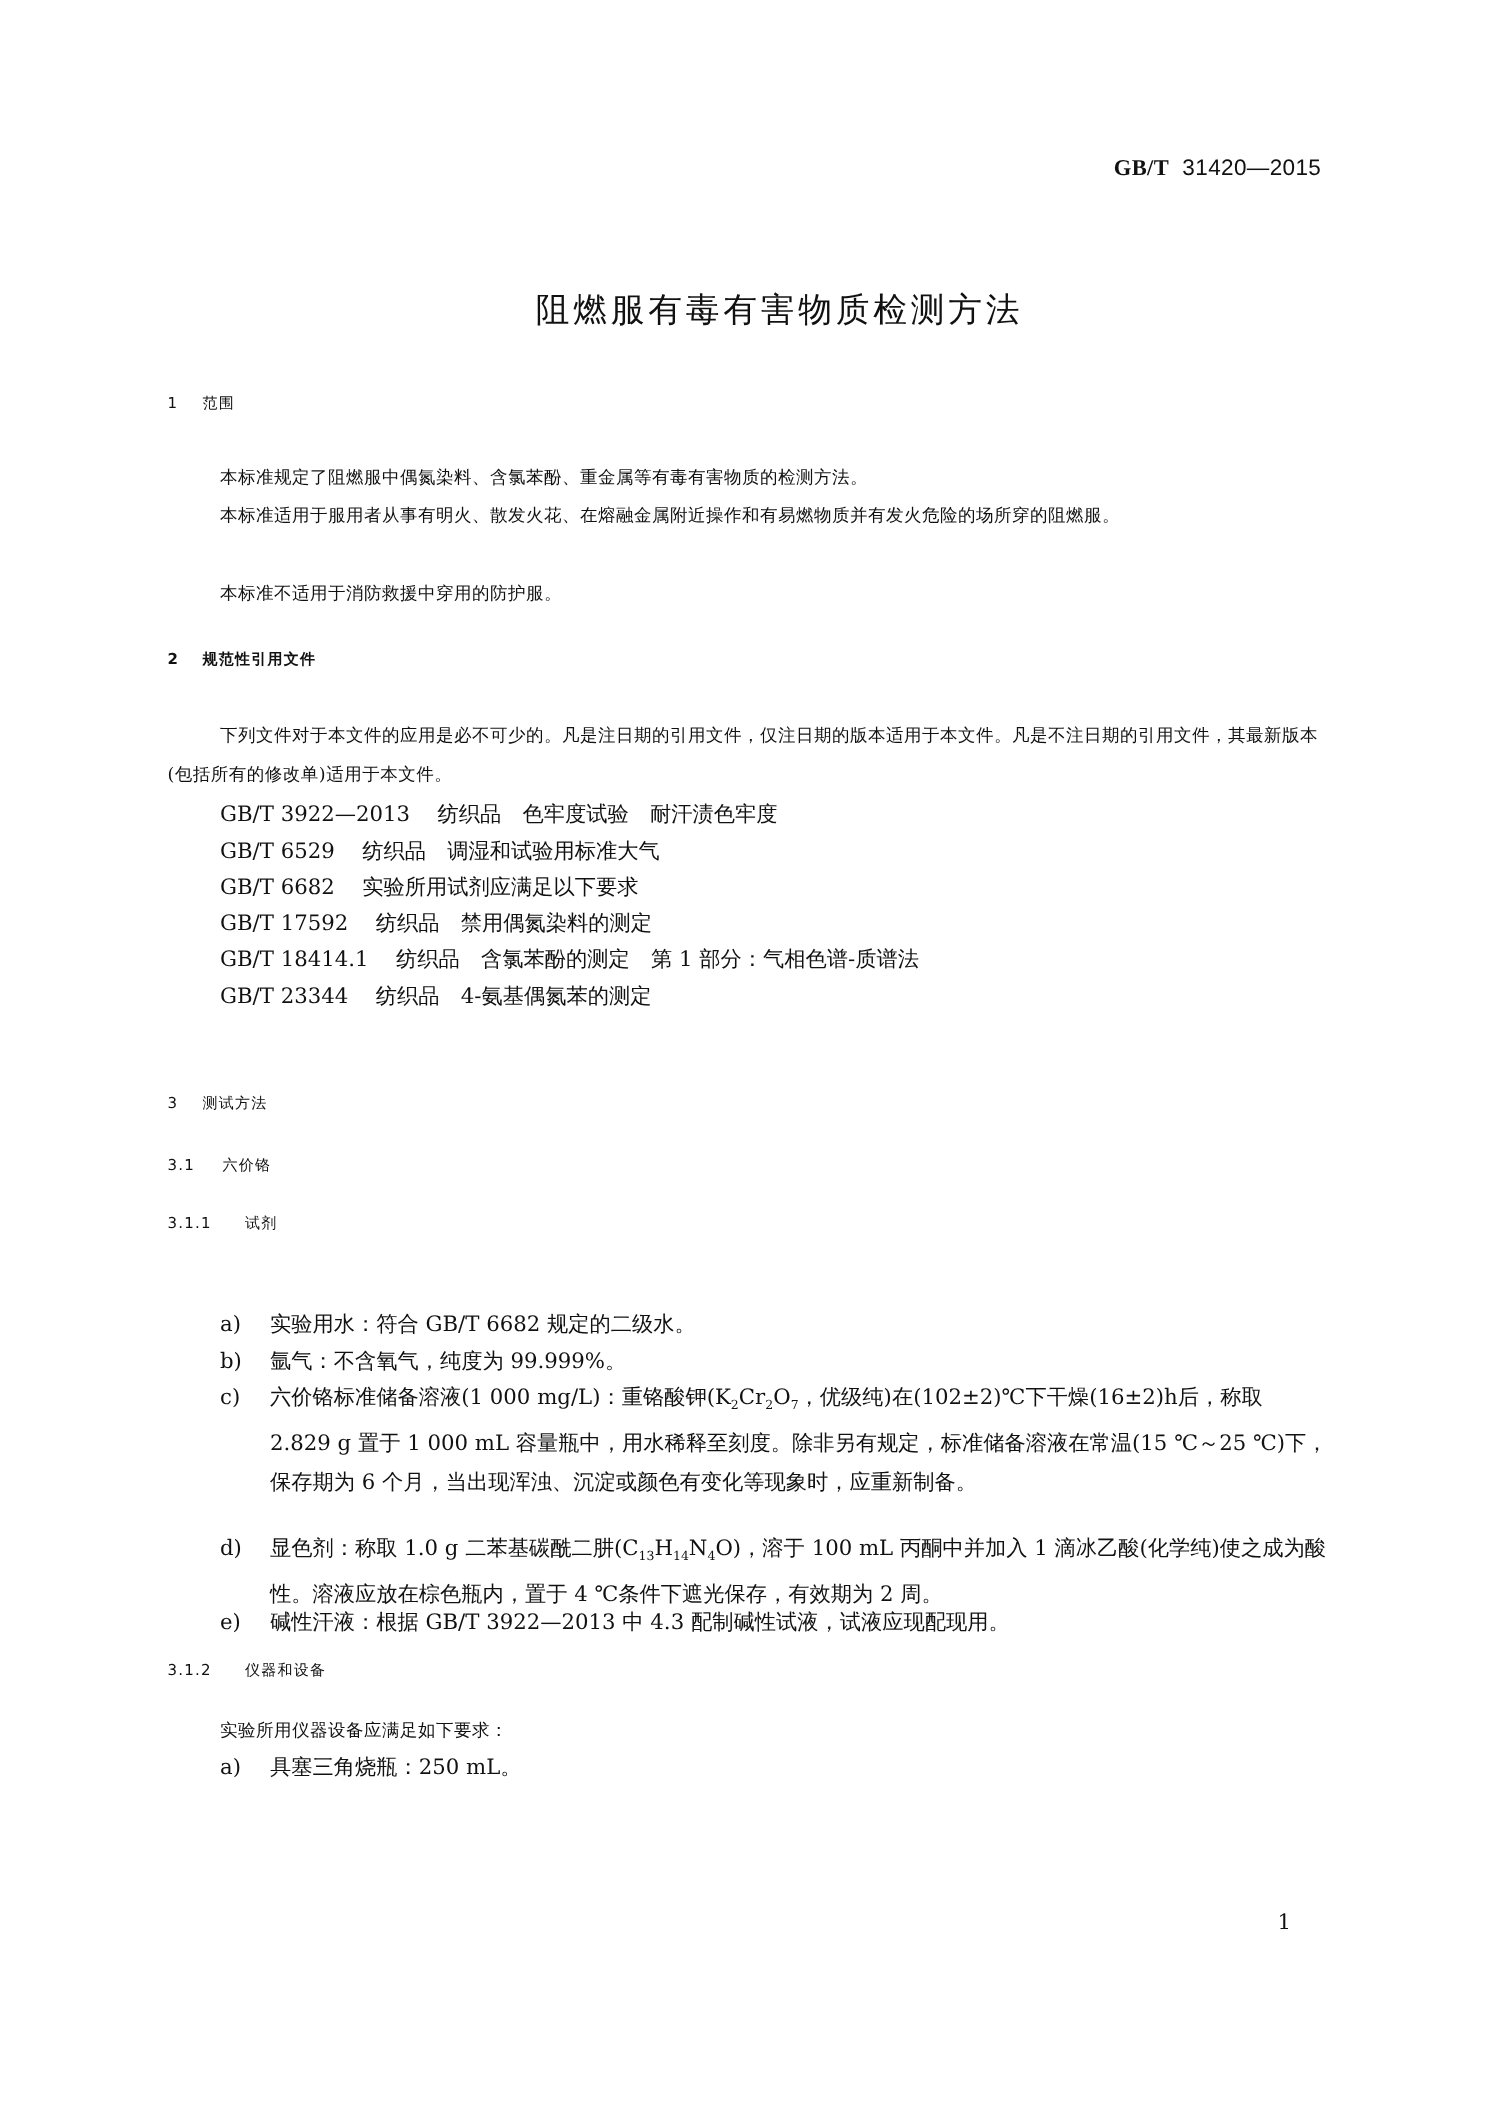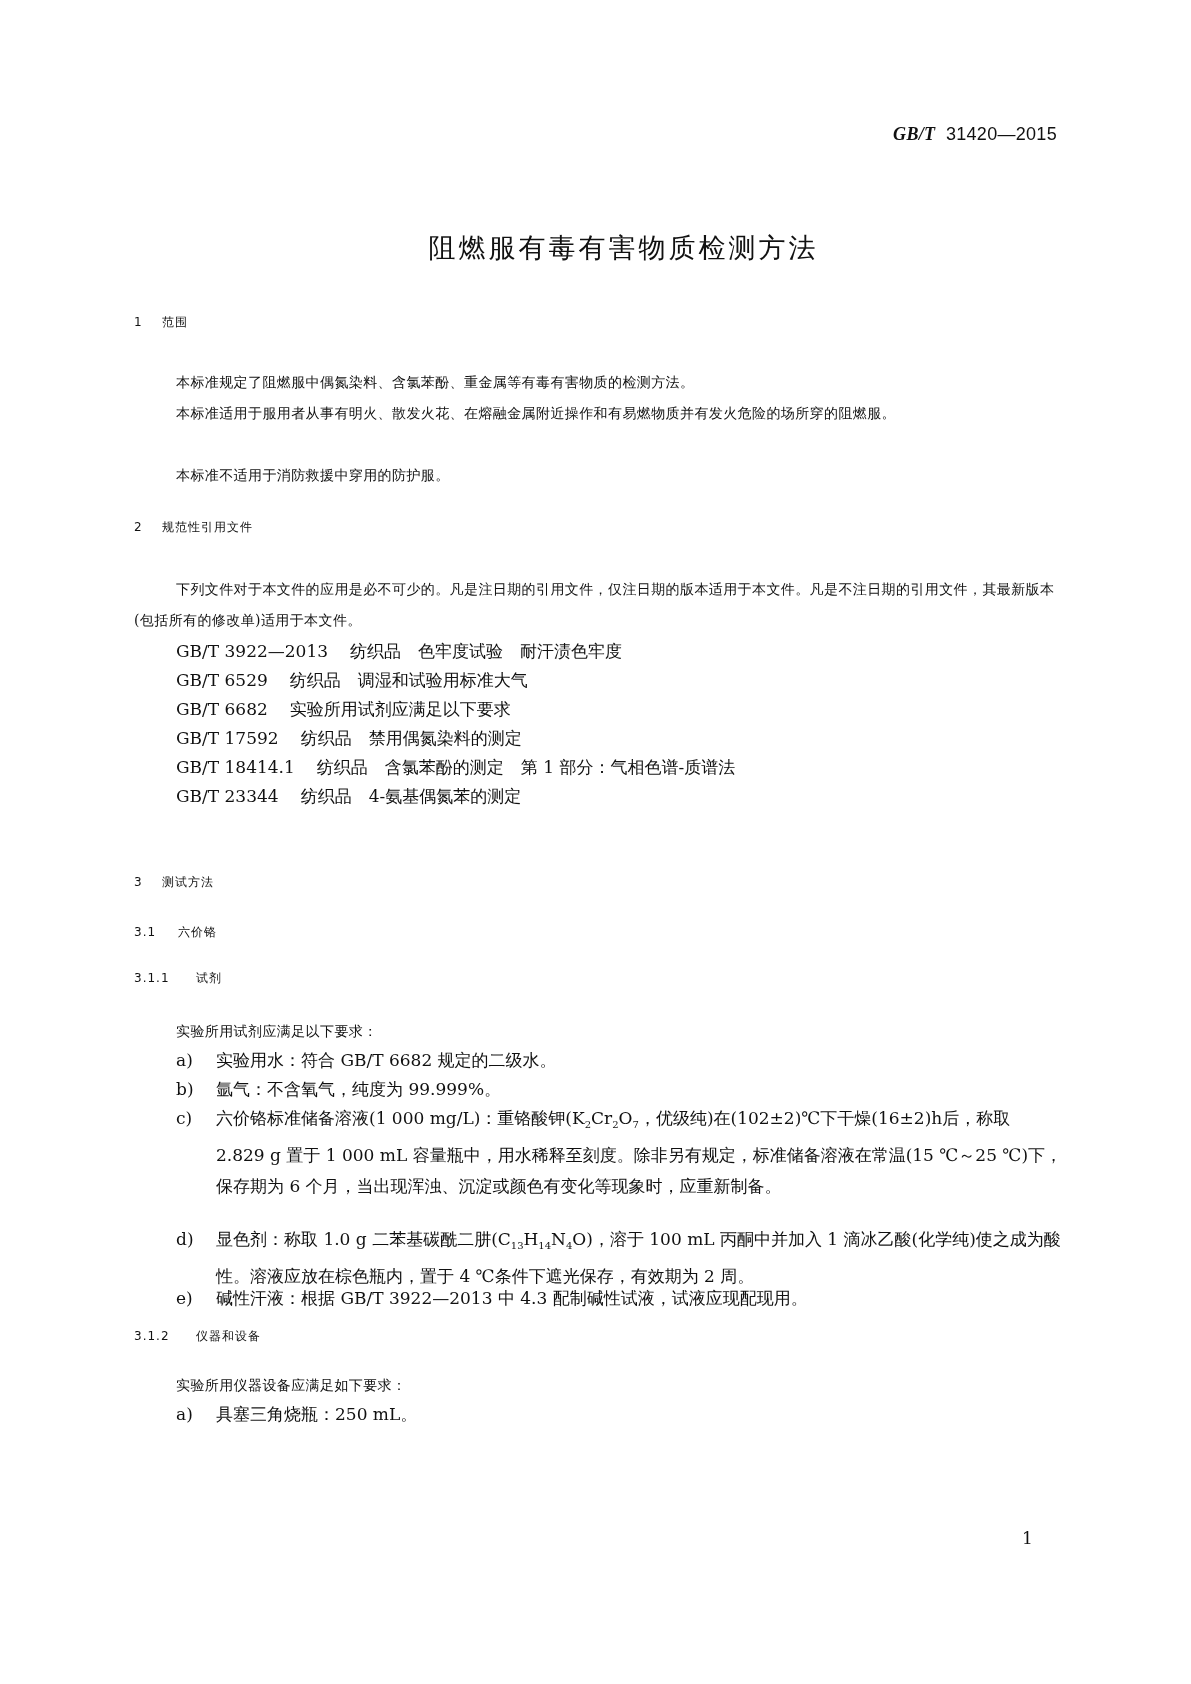--- a/index.html
+++ b/index.html
@@ -1,19 +1,19 @@
 <!DOCTYPE html>
 <html><head>
 <meta charset="utf-8">
 <style>
   html, body { margin: 0; padding: 0; background: #ffffff; }
   body { width: 1191px; height: 1684px; position: relative; overflow: hidden; color: #111; font-family: "DejaVu Serif", "Liberation Serif", serif; }
   .page { position: absolute; left: 0; top: 0; width: 1191px; height: 1684px; }
   .std-no { position: absolute; right: 134px; top: 124px; font-size: 18px; font-family: "Liberation Sans", "DejaVu Sans", sans-serif; letter-spacing: 0.3px; }
-  .std-no b { font-family: "Liberation Serif", "DejaVu Serif", serif; font-weight: bold; font-style: italic; }
+  .std-no b { font-family: "Liberation Serif", "DejaVu Serif", serif; font-weight: bold; }
   .title { position: absolute; left: 0; width: 1191px; top: 230px; text-align: center; font-size: 27px; font-family: "DejaVu Sans", "Liberation Sans", sans-serif; letter-spacing: 3px; padding-left: 28px; }
   .h { position: absolute; left: 134px; font-family: "DejaVu Sans", "Liberation Sans", sans-serif; font-size: 12px; letter-spacing: 1px; }
   .h .num { display: inline-block; }
   .p { position: absolute; left: 134px; width: 926px; font-size: 14px; line-height: 31px; letter-spacing: 0.4px; }
   .ind { text-indent: 42px; }
   .ref { position: absolute; left: 176px; font-size: 17px; }
   .ref span { display: inline-block; }
   .gap { display: inline-block; width: 22px; }
   .li { position: absolute; left: 176px; width: 886px; font-size: 17px; line-height: 31px; }
   .li .lbl { position: absolute; left: 0; top: 0; }
@@ -30,21 +30,21 @@
 
   <div class="title">阻燃服有毒有害物质检测方法</div>
 
   <div class="h" style="top:314px;">
     <span class="num" style="width:28px;">1</span><span>范围</span>
   </div>
   <div class="p ind" style="top:367px;">本标准规定了阻燃服中偶氮染料、含氯苯酚、重金属等有毒有害物质的检测方法。</div>
   <div class="p ind" style="top:398px;">本标准适用于服用者从事有明火、散发火花、在熔融金属附近操作和有易燃物质并有发火危险的场所穿的阻燃服。</div>
   <div class="p ind" style="top:460px;">本标准不适用于消防救援中穿用的防护服。</div>
 
-  <div class="h" style="top:519px;">
+  <div class="h" style="top:519px;font-weight:bold;">
     <span class="num" style="width:28px;">2</span><span>规范性引用文件</span>
   </div>
   <div class="p ind" style="top:574px;">下列文件对于本文件的应用是必不可少的。凡是注日期的引用文件，仅注日期的版本适用于本文件。凡是不注日期的引用文件，其最新版本(包括所有的修改单)适用于本文件。</div>
 
   <div class="ref" style="top:640px;text-align:center;"><span>GB/T 3922—2013</span><span class="gap"></span><span>纺织品　色牢度试验　耐汗渍色牢度</span></div>
   <div class="ref" style="top:669px;"><span>GB/T 6529</span><span class="gap"></span><span>纺织品　调湿和试验用标准大气</span></div>
   <div class="ref" style="top:698px;"><span>GB/T 6682</span><span class="gap"></span><span>实验所用试剂应满足以下要求</span></div>
   <div class="ref" style="top:727px;"><span>GB/T 17592</span><span class="gap"></span><span>纺织品　禁用偶氮染料的测定</span></div>
   <div class="ref" style="top:756px;"><span>GB/T 18414.1</span><span class="gap"></span><span>纺织品　含氯苯酚的测定　第 1 部分：气相色谱-质谱法</span></div>
   <div class="ref" style="top:785px;"><span>GB/T 23344</span><span class="gap"></span><span>纺织品　4-氨基偶氮苯的测定</span></div>
@@ -52,21 +52,20 @@
   <div class="h" style="top:874px;">
     <span class="num" style="width:28px;">3</span><span>测试方法</span>
   </div>
   <div class="h" style="top:924px;">
     <span class="num" style="width:44px;">3.1</span><span>六价铬</span>
   </div>
   <div class="h" style="top:970px;">
     <span class="num" style="width:62px;">3.1.1</span><span>试剂</span>
   </div>
 
-  <div class="p ind" style="top:1016px;">实验所用试剂应满足以下要求：</div>
 
   <div class="li" style="top:1045px;">
     <span class="lbl">a)</span>
     <span class="txt">实验用水：符合 GB/T 6682 规定的二级水。</span>
   </div>
   <div class="li" style="top:1074px;">
     <span class="lbl">b)</span>
     <span class="txt">氩气：不含氧气，纯度为 99.999%。</span>
   </div>
   <div class="li" style="top:1103px;">

